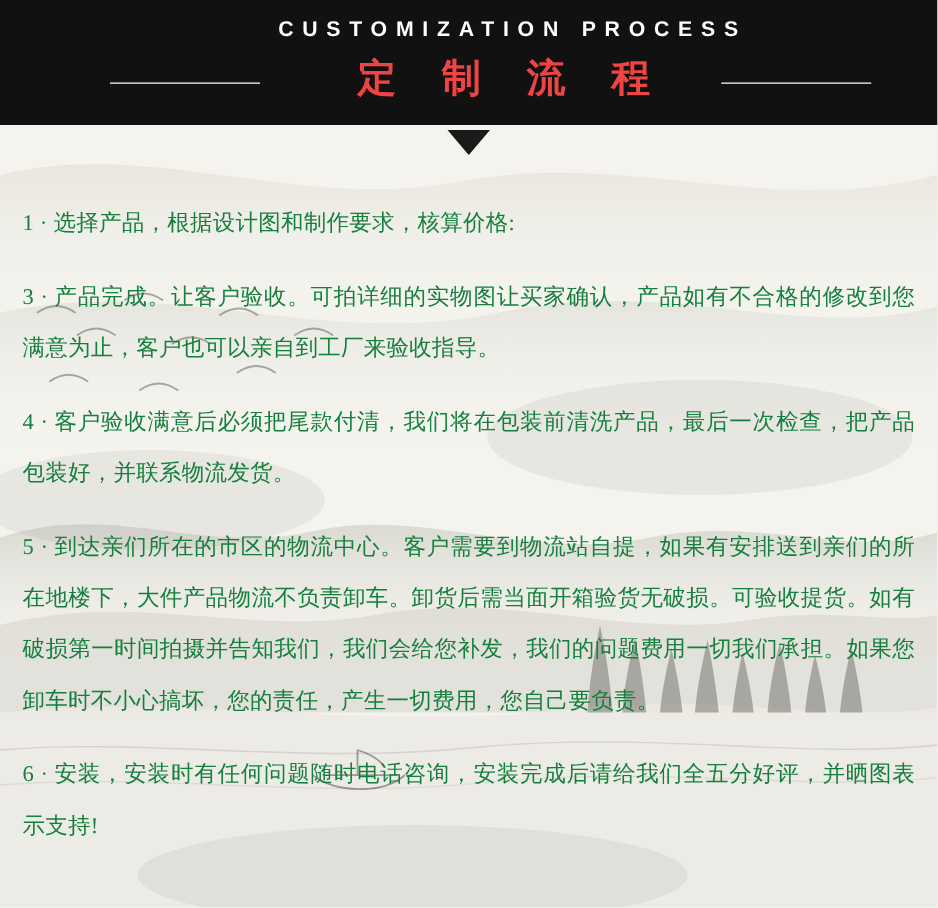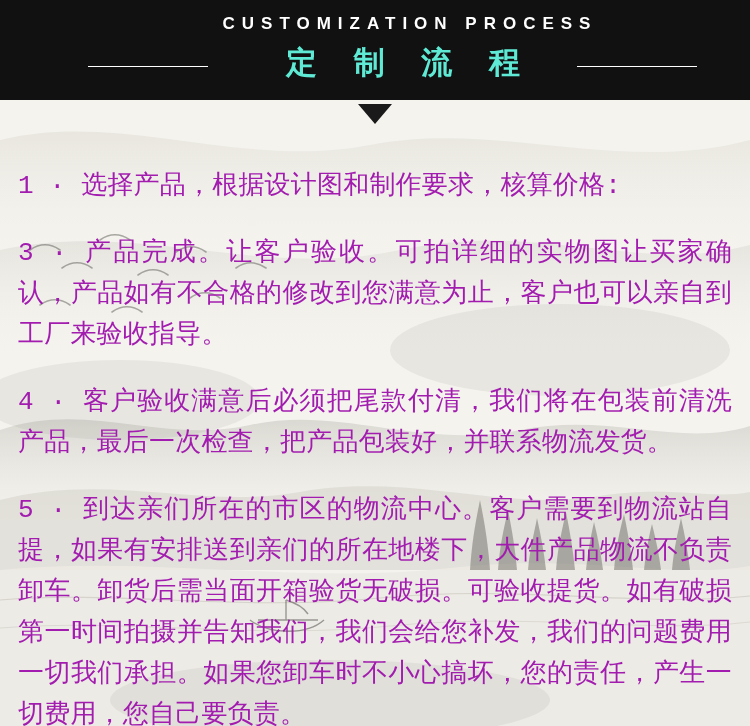--- a/index.html
+++ b/index.html
@@ -36,21 +36,21 @@
     padding-top: 14px;
     color: #ffffff;
     font-size: 17px;
     letter-spacing: 7px;
     font-weight: bold;
     font-family: "Liberation Sans", sans-serif;
   }
   .header-cn {
     margin: 0;
     padding-top: 8px;
-    color: #5eead4;
+    color: #ef4444;
     font-size: 31px;
     letter-spacing: 14px;
     font-weight: bold;
     font-family: "Liberation Sans", sans-serif;
     position: relative;
     display: inline-block;
   }
   .rule-left, .rule-right {
     position: absolute;
     top: 66px;
@@ -89,24 +89,24 @@
     pointer-events: none;
   }
 
   
   .content {
     position: relative;
     padding: 6px 18px 0 18px;
     z-index: 3;
   }
   .step {
-    color: #a21caf;
-    font-size: 26px;
+    color: #15803d;
+    font-size: 18px;
     line-height: 41px;
-    font-family: Liberation Mono, monospace;
+    font-family: Liberation Serif, serif;
     letter-spacing: 0.2px;
     text-align: justify;
     white-space: pre-wrap;
   }
 </style>
 </head>
 <body>
 
 <div class="page">
 

